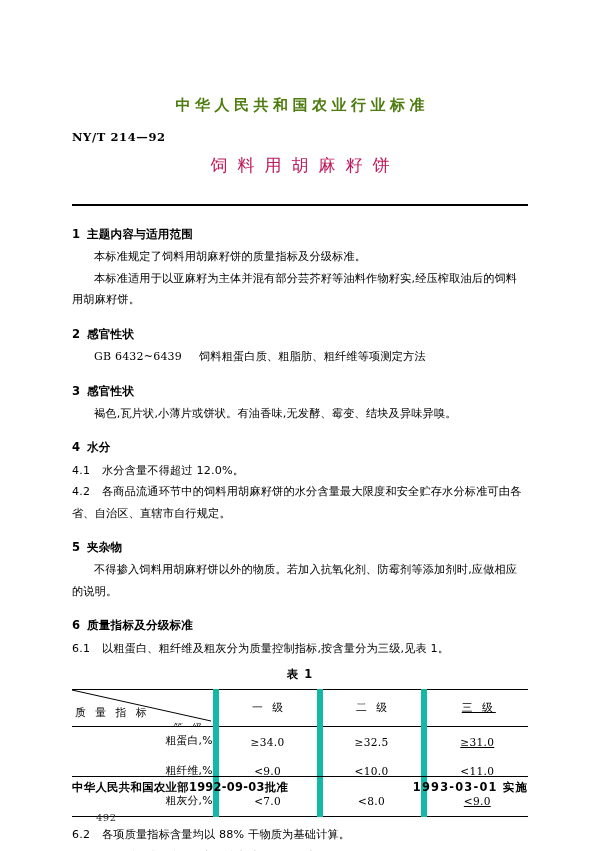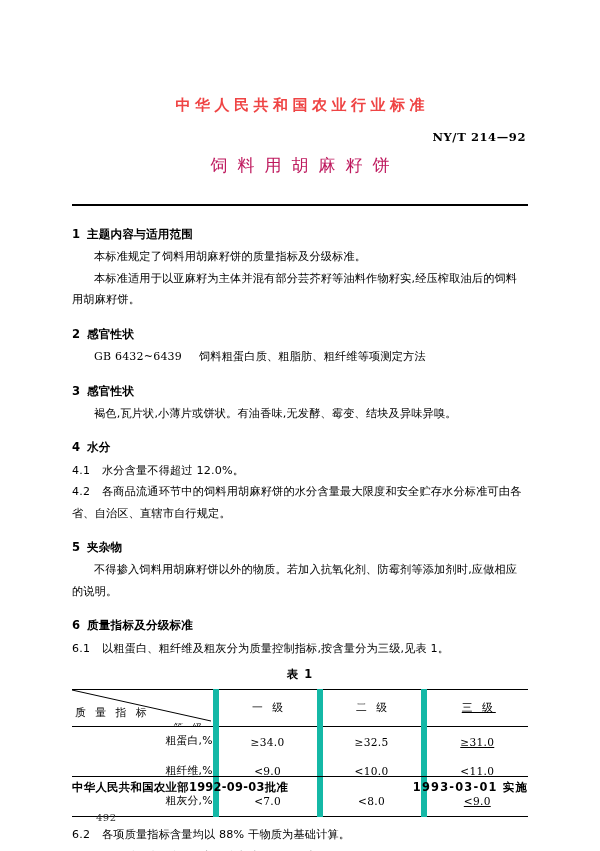--- a/index.html
+++ b/index.html
@@ -27,25 +27,24 @@
   
   .masthead {
     padding-top: 96px;
   }
   .std-org {
     text-align: center;
     font-size: 15px;
     font-weight: bold;
     letter-spacing: 4.5px;
     text-indent: 4.5px;
-    color: #ef4444;
+    color: #4d7c0f;
   }
   .std-code-row {
     margin-top: 11px;
-    text-align: right;
     padding-right: 2px;
   }
   .std-code {
     font-family: "DejaVu Serif", "Liberation Serif", serif;
     font-size: 11.5px;
     font-weight: bold;
     letter-spacing: 0.6px;
     color: #000;
   }
   .doc-title {

